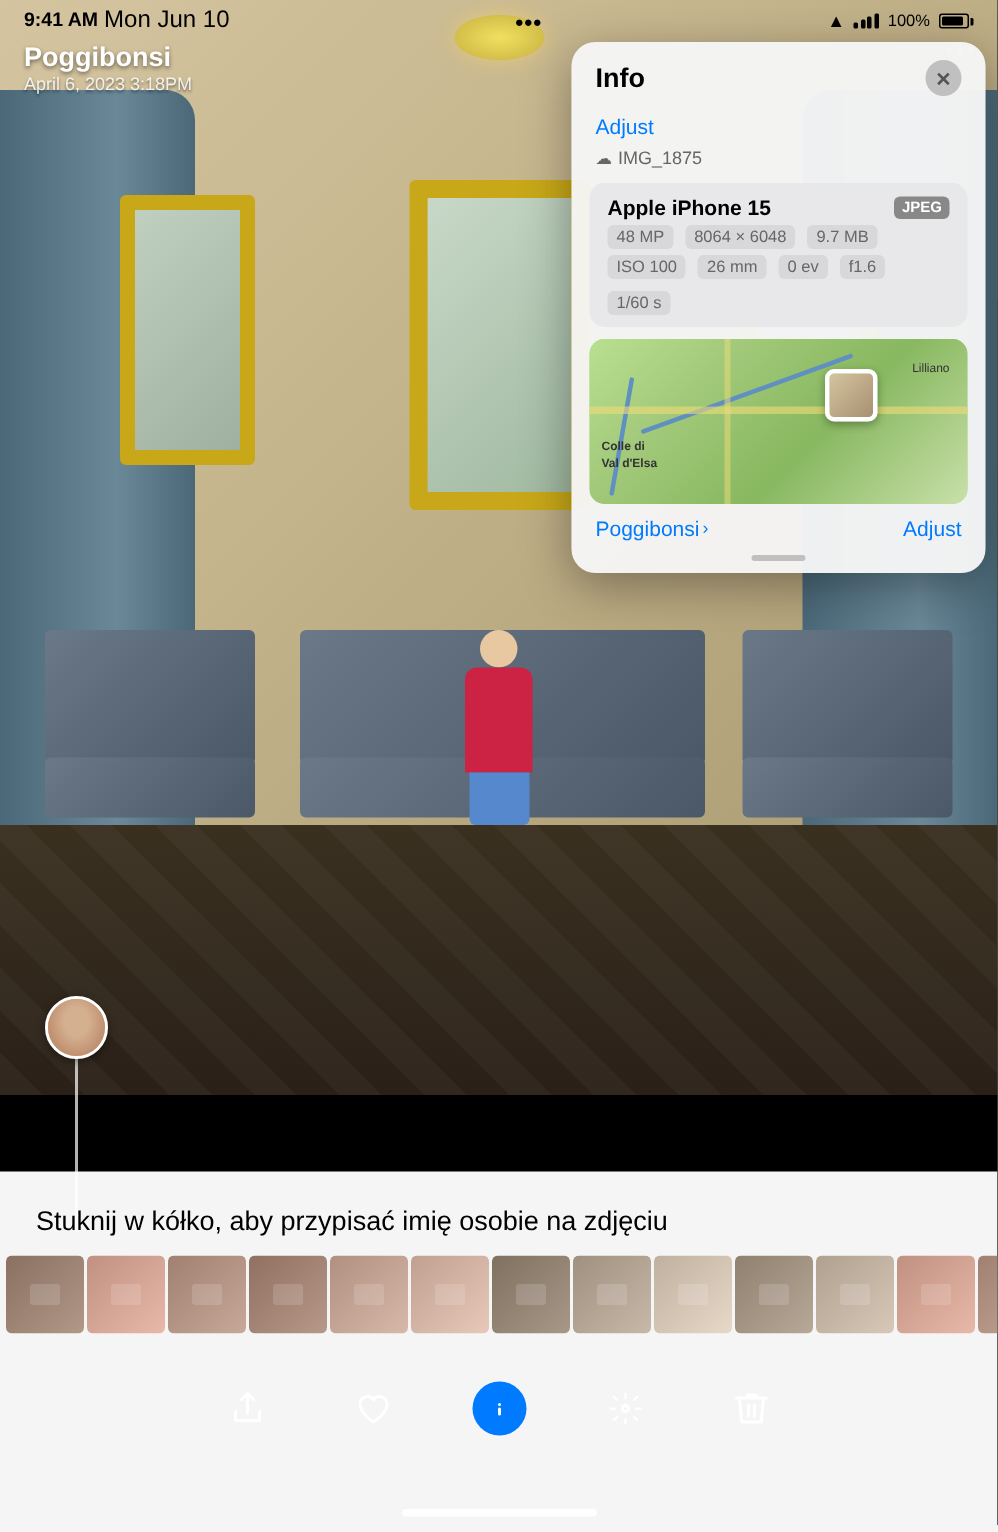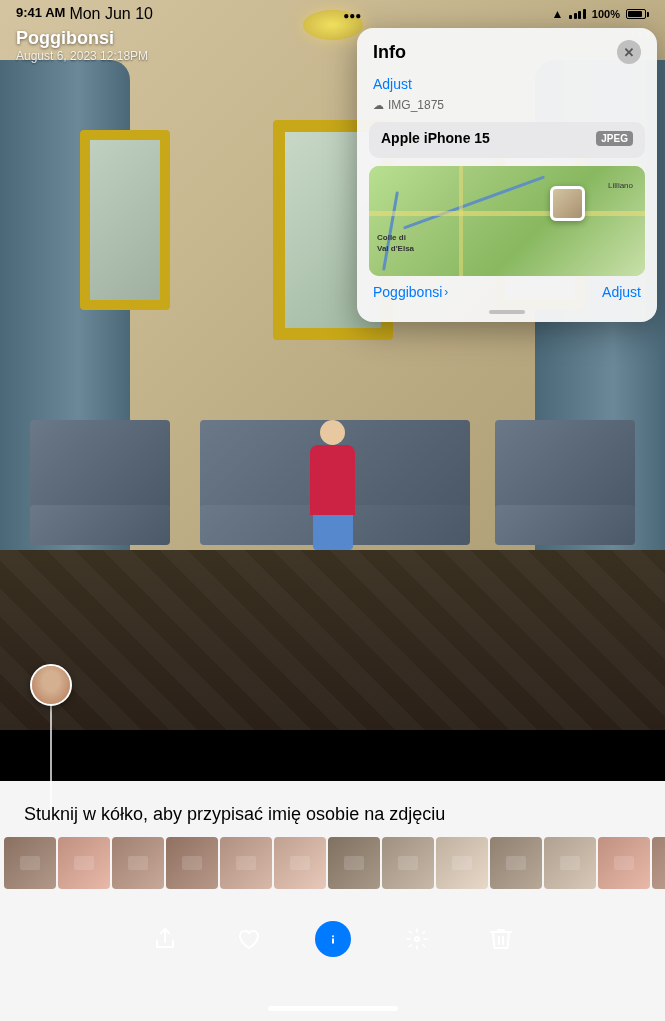--- a/index.html
+++ b/index.html
@@ -242,21 +242,21 @@
       width: 4px; height: 4px;
       border-radius: 50%;
       background: #fff;
     }
 
     
     .info-panel {
       position: absolute;
       top: 28px;
       right: 8px;
-      width: 300px;
+      width: 276px;
       background: rgba(245, 245, 245, 0.97);
       border-radius: 16px;
       box-shadow: 0 8px 32px rgba(0,0,0,0.35);
       z-index: 200;
       overflow: hidden;
       padding-bottom: 8px;
     }
     .info-header {
       display: flex;
       align-items: center;
@@ -618,34 +618,34 @@
   <div class="status-right">
 
     <span class="wifi-icon">▲</span>
 
     <div class="signal-bars">
       <div class="signal-bar" style="height:4px;"></div>
       <div class="signal-bar" style="height:6px;"></div>
       <div class="signal-bar" style="height:8px;"></div>
       <div class="signal-bar" style="height:10px;"></div>
     </div>
-    <span style="font-size:11px; font-weight:700; color:#000;">100%</span>
+    <span style="font-size:11px; font-weight:400; color:#000;">100%</span>
     <div class="battery-icon">
       <div class="battery-body">
         <div class="battery-fill"></div>
       </div>
       <div class="battery-tip"></div>
     </div>
   </div>
 </div>
 
 <div class="header">
   <div class="photo-title">
     <div class="photo-title-main">Poggibonsi</div>
-    <div class="photo-title-sub">August 6, 2023  12:18PM</div>
+    <div class="photo-title-sub">April 6, 2023  3:18PM</div>
   </div>
   <div class="three-dots">
     <div class="dot"></div>
     <div class="dot"></div>
     <div class="dot"></div>
   </div>
 </div>
 
 <div class="info-panel">
   <div class="info-header">
@@ -659,20 +659,32 @@
   </div>
   <div class="date-sub">
     <span class="cloud-icon-small">☁</span>
     <span>IMG_1875</span>
   </div>
 
   <div class="device-section">
     <div class="device-name-row">
       <span class="device-name">Apple iPhone 15</span>
       <span class="jpeg-badge">JPEG</span>
+    </div>
+    <div class="specs-row">
+      <span class="spec-item">48 MP</span>
+      <span class="spec-item">8064 × 6048</span>
+      <span class="spec-item">9.7 MB</span>
+    </div>
+    <div class="specs-row" style="margin-top:4px;">
+      <span class="spec-item">ISO 100</span>
+      <span class="spec-item">26 mm</span>
+      <span class="spec-item">0 ev</span>
+      <span class="spec-item">f1.6</span>
+      <span class="spec-item">1/60 s</span>
     </div>
   </div>
 
   <div class="map-section">
     <div class="map-bg">
 
       <div style="position:absolute; top:35px; left:30px; width:150px; height:3px; background:#6090c0; transform:rotate(-20deg); border-radius:2px;"></div>
       <div style="position:absolute; top:25px; left:20px; width:3px; height:80px; background:#6090c0; border-radius:2px; transform:rotate(10deg);"></div>
       <div style="position:absolute; top:45px; left:0; right:0; height:5px; background:rgba(240,220,120,0.6);"></div>
       <div style="position:absolute; top:0; bottom:0; left:90px; width:4px; background:rgba(240,220,120,0.5);"></div>

